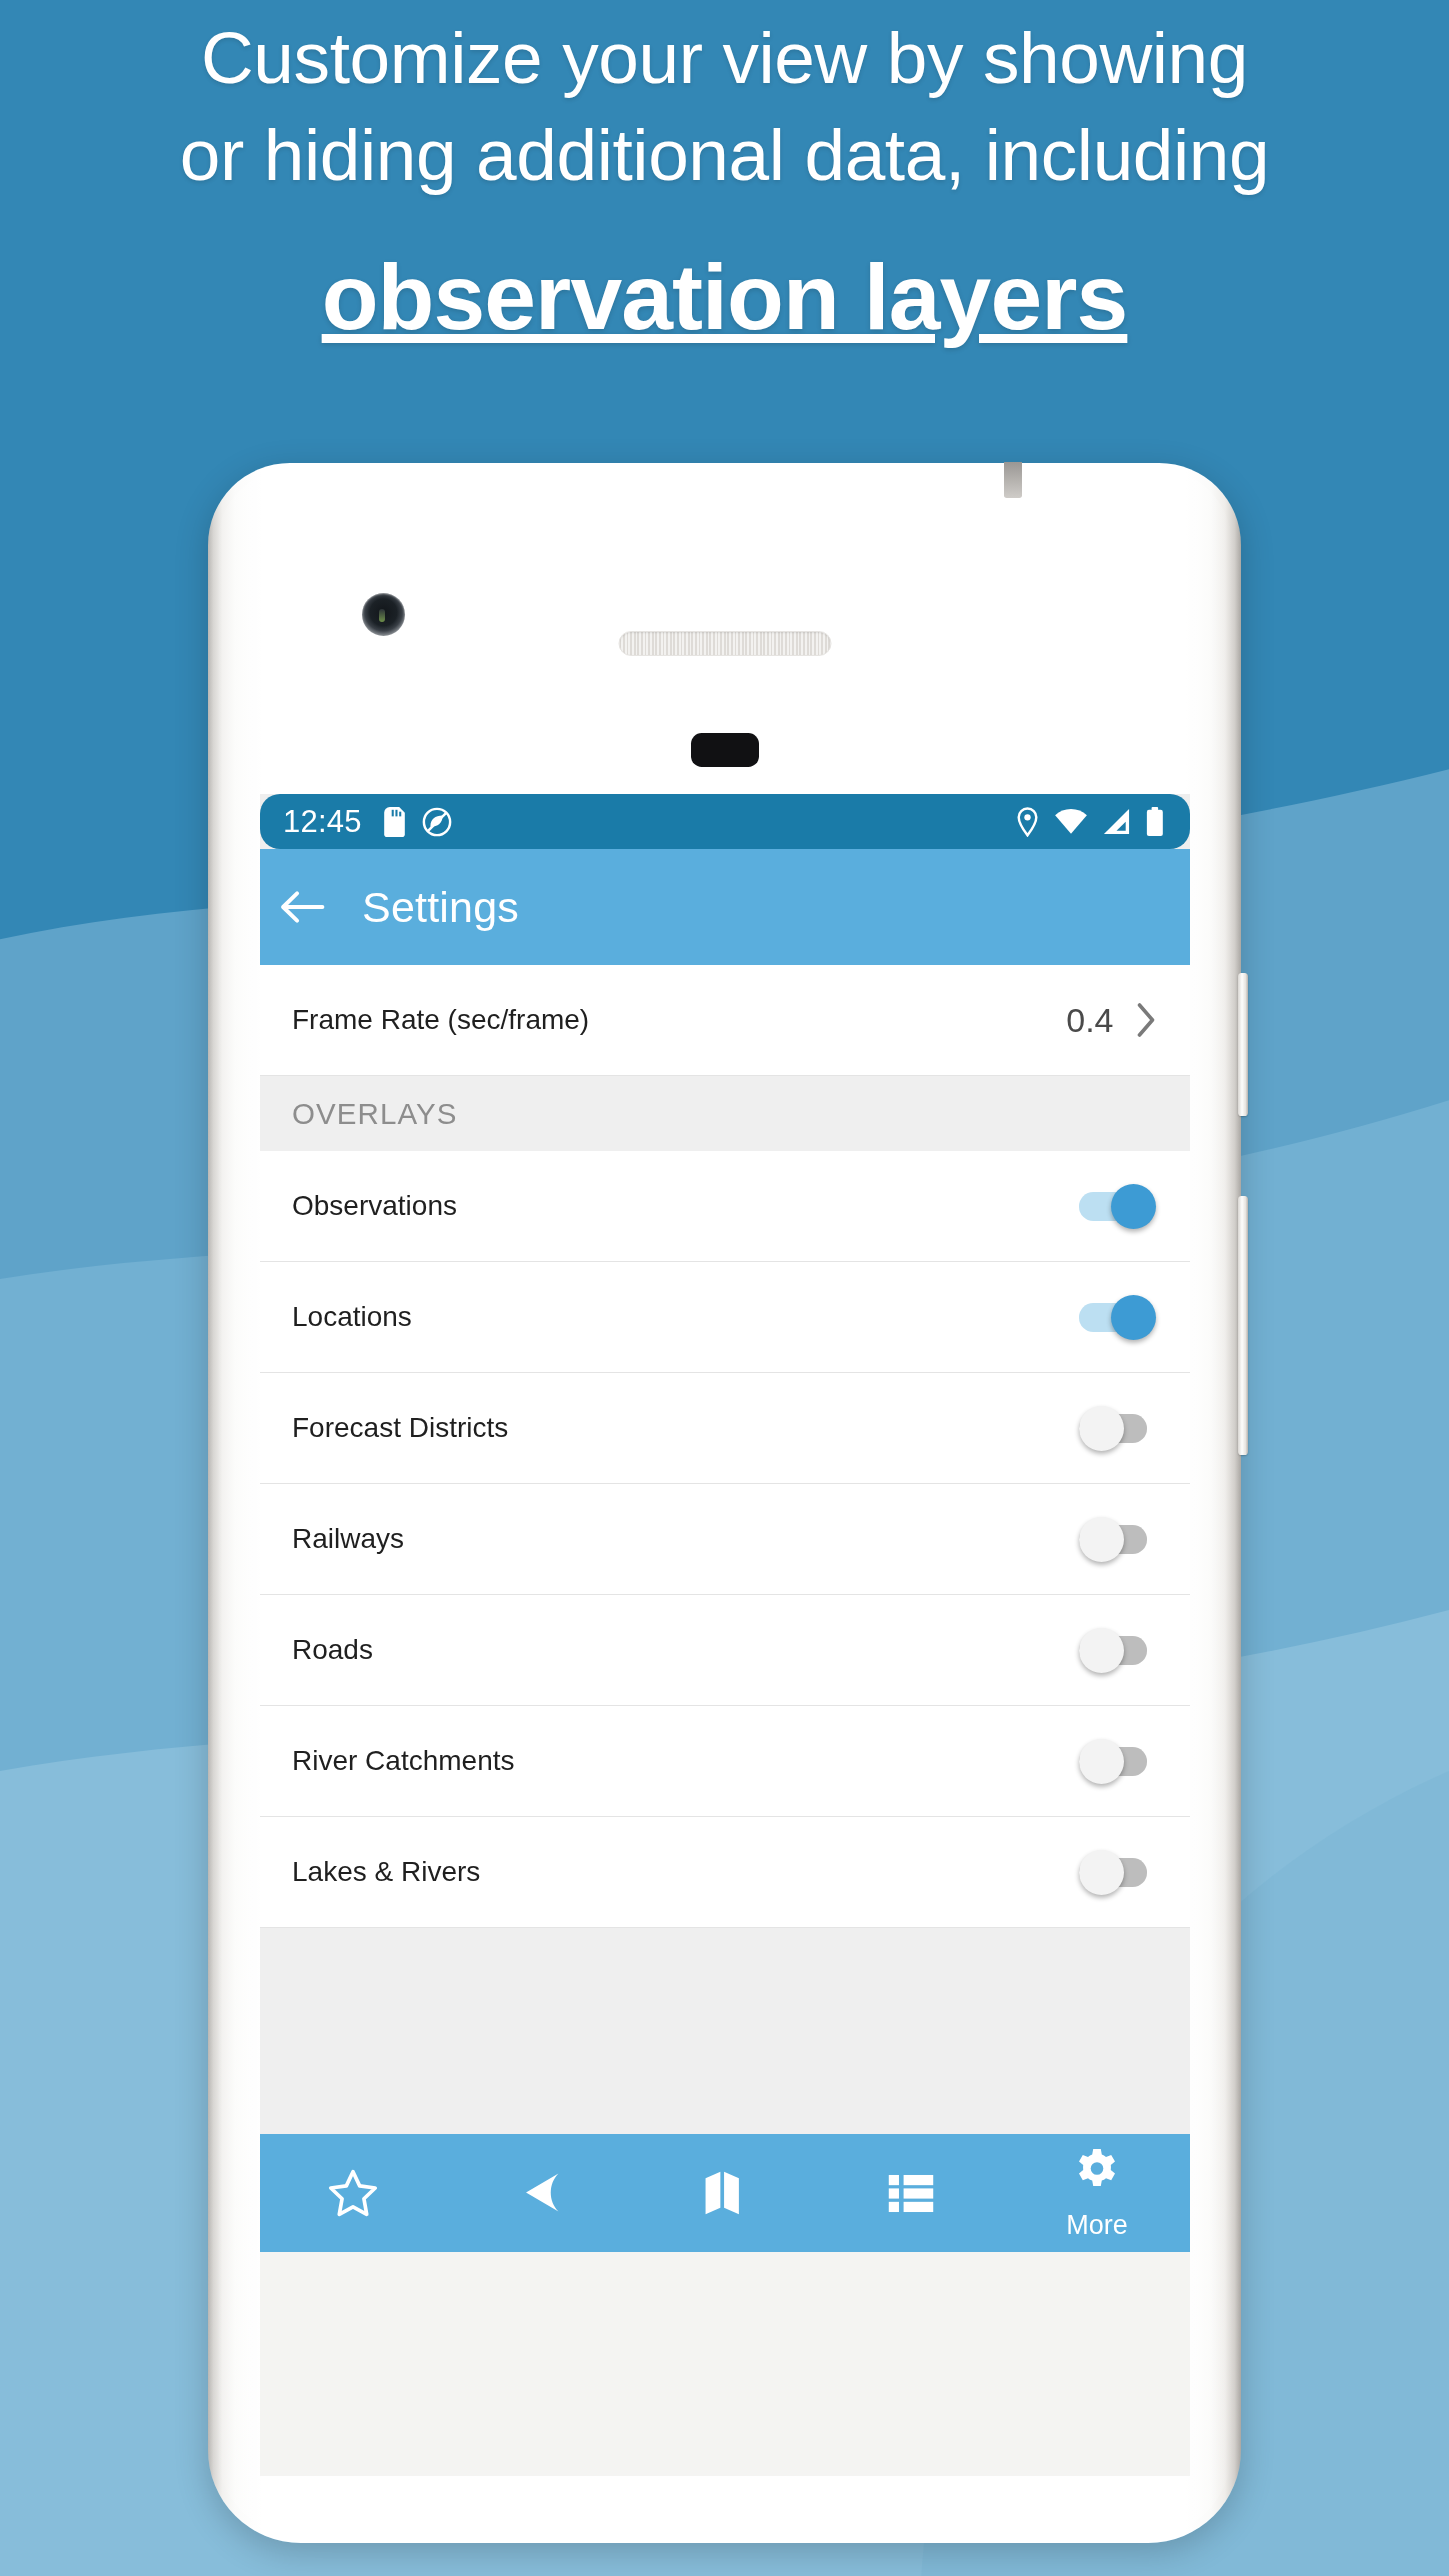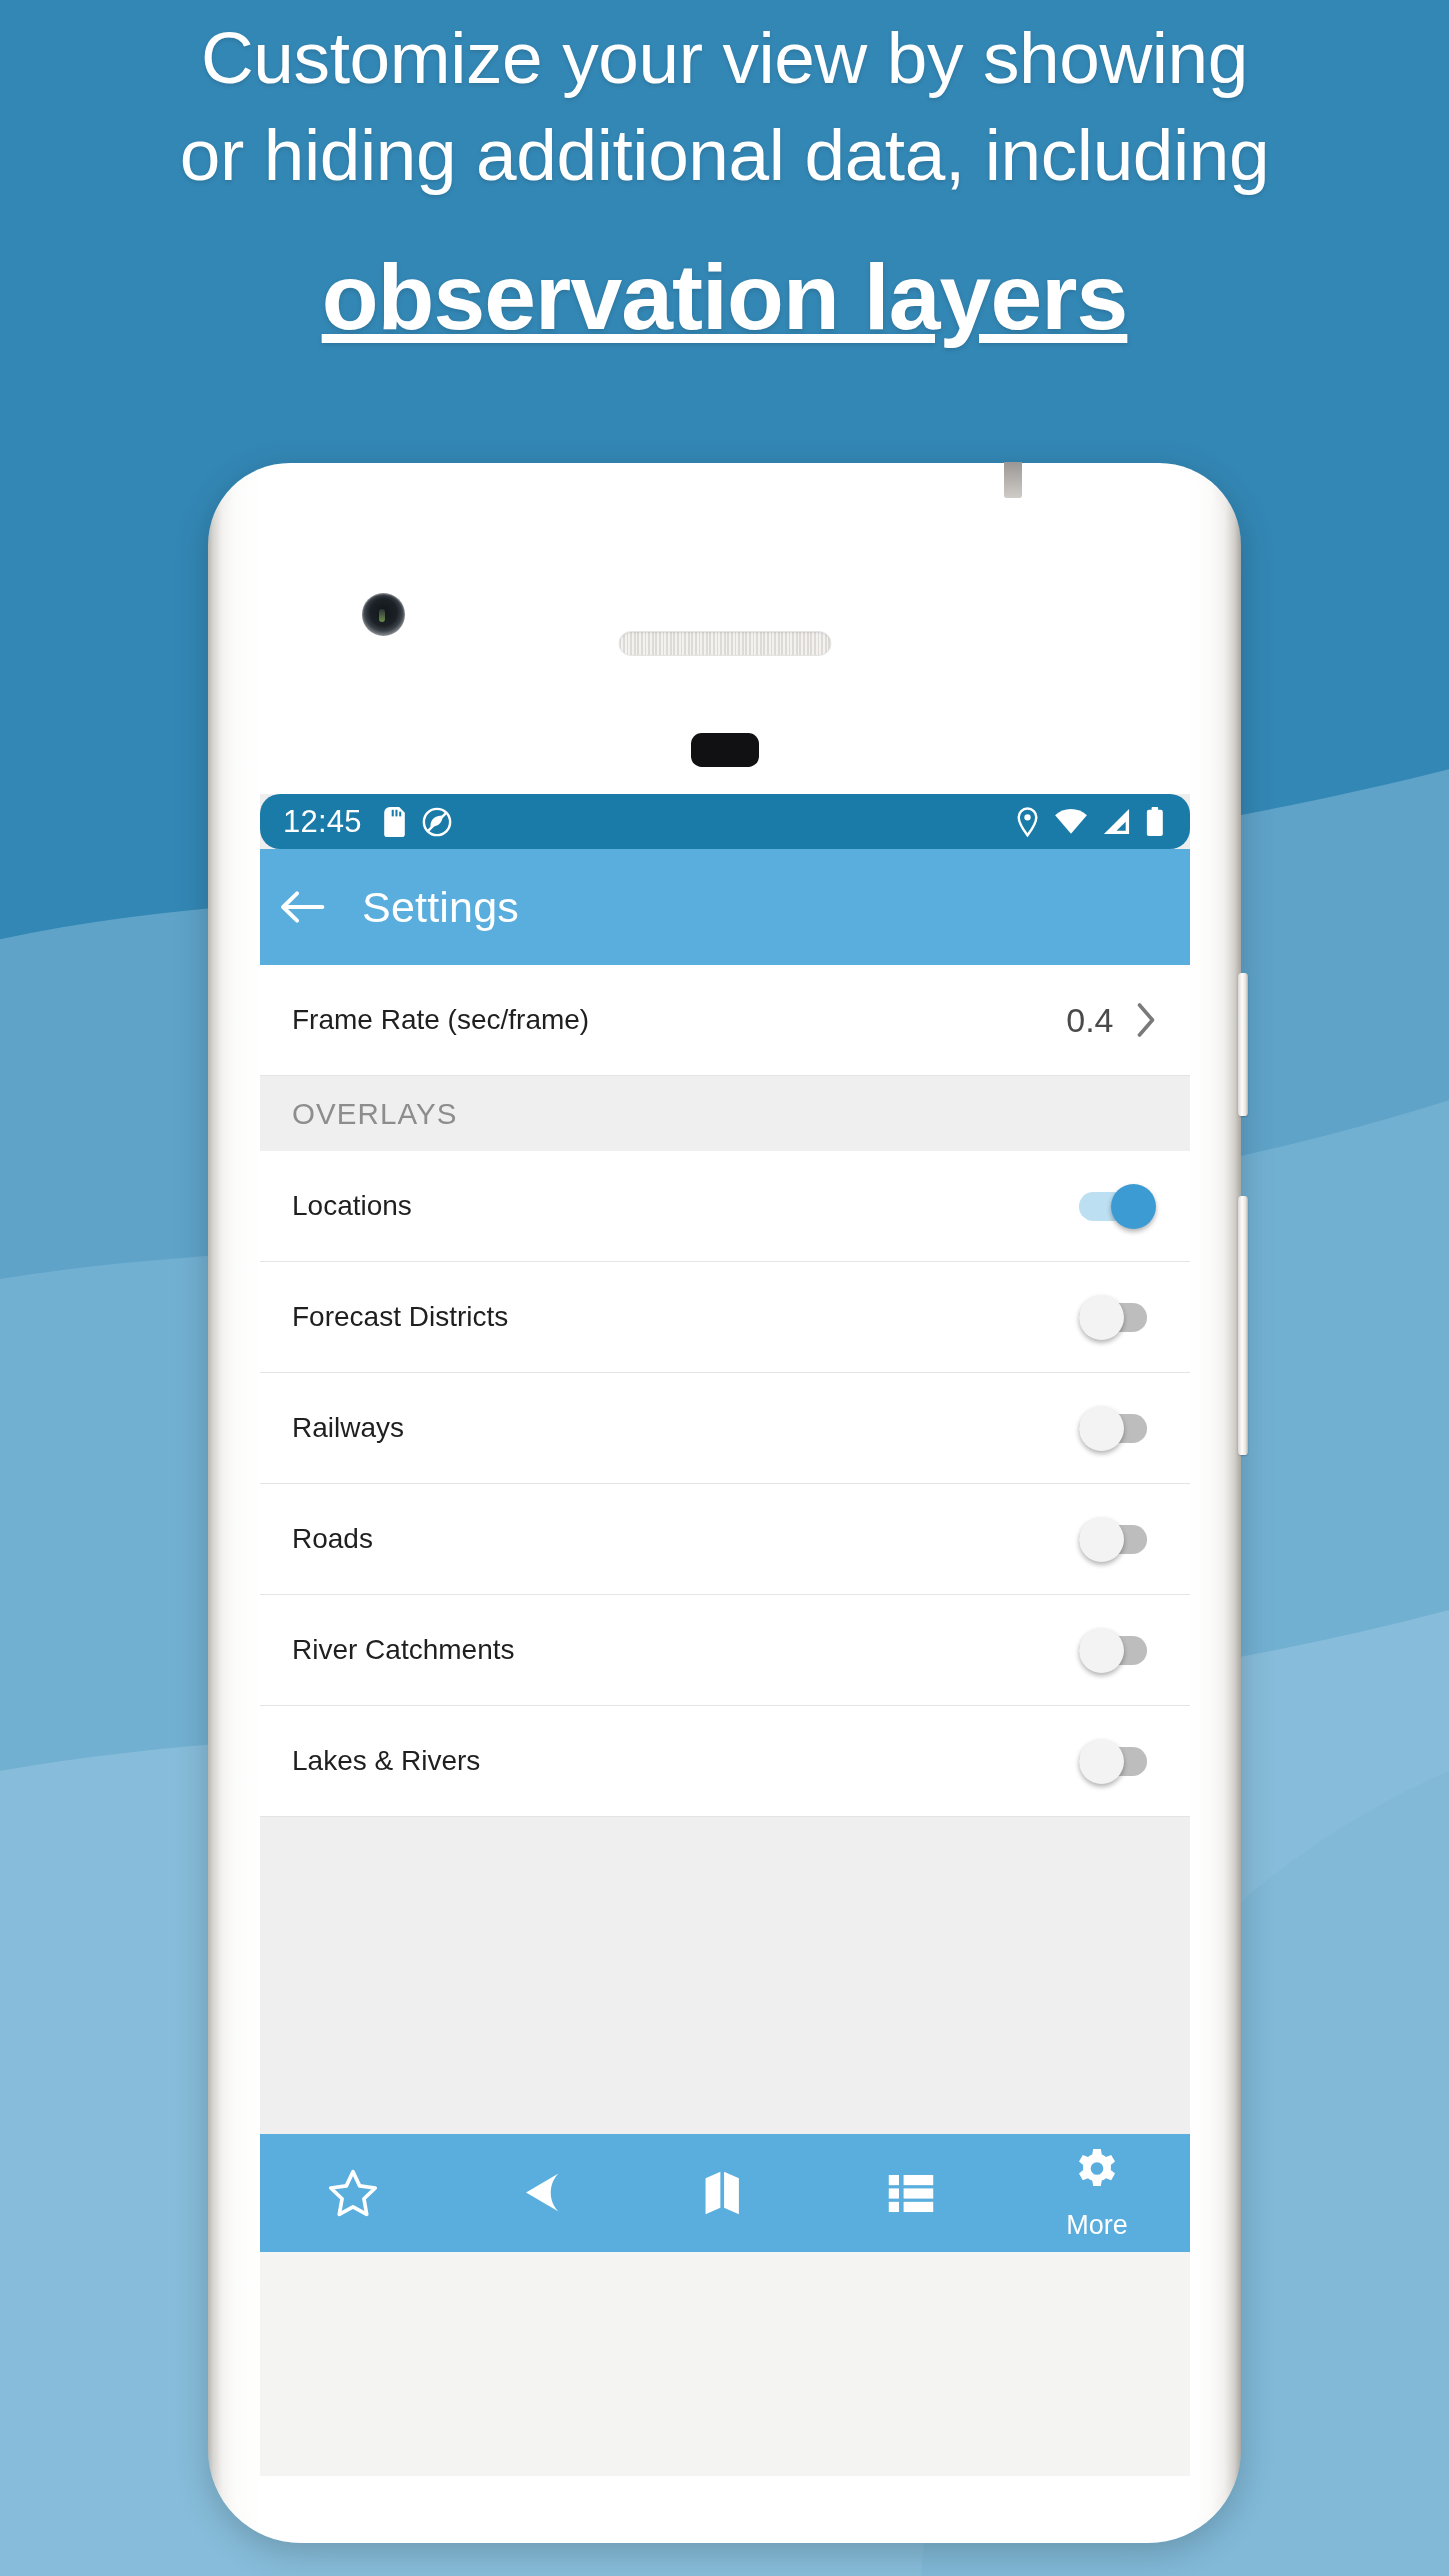--- a/index.html
+++ b/index.html
@@ -381,20 +381,29 @@
         <span class="row-right">
           <span class="row-value">0.4</span>
           <svg class="chevron" width="23" height="36" viewBox="0 0 22 36">
             <path fill="none" stroke="#7a7a7a" stroke-width="3.6" stroke-linecap="round" stroke-linejoin="round" d="M4 3 L17 18 L4 33"></path>
           </svg>
         </span>
       </div>
 
       <div class="section-header">OVERLAYS</div>
 
+      <div class="row">
+        <span class="row-label">Observations</span>
+        <span class="row-right">
+          <span class="switch on">
+            <span class="track"></span>
+            <span class="thumb"></span>
+          </span>
+        </span>
+      </div>
 
       <div class="row">
         <span class="row-label">Locations</span>
         <span class="row-right">
           <span class="switch on">
             <span class="track"></span>
             <span class="thumb"></span>
           </span>
         </span>
       </div>

